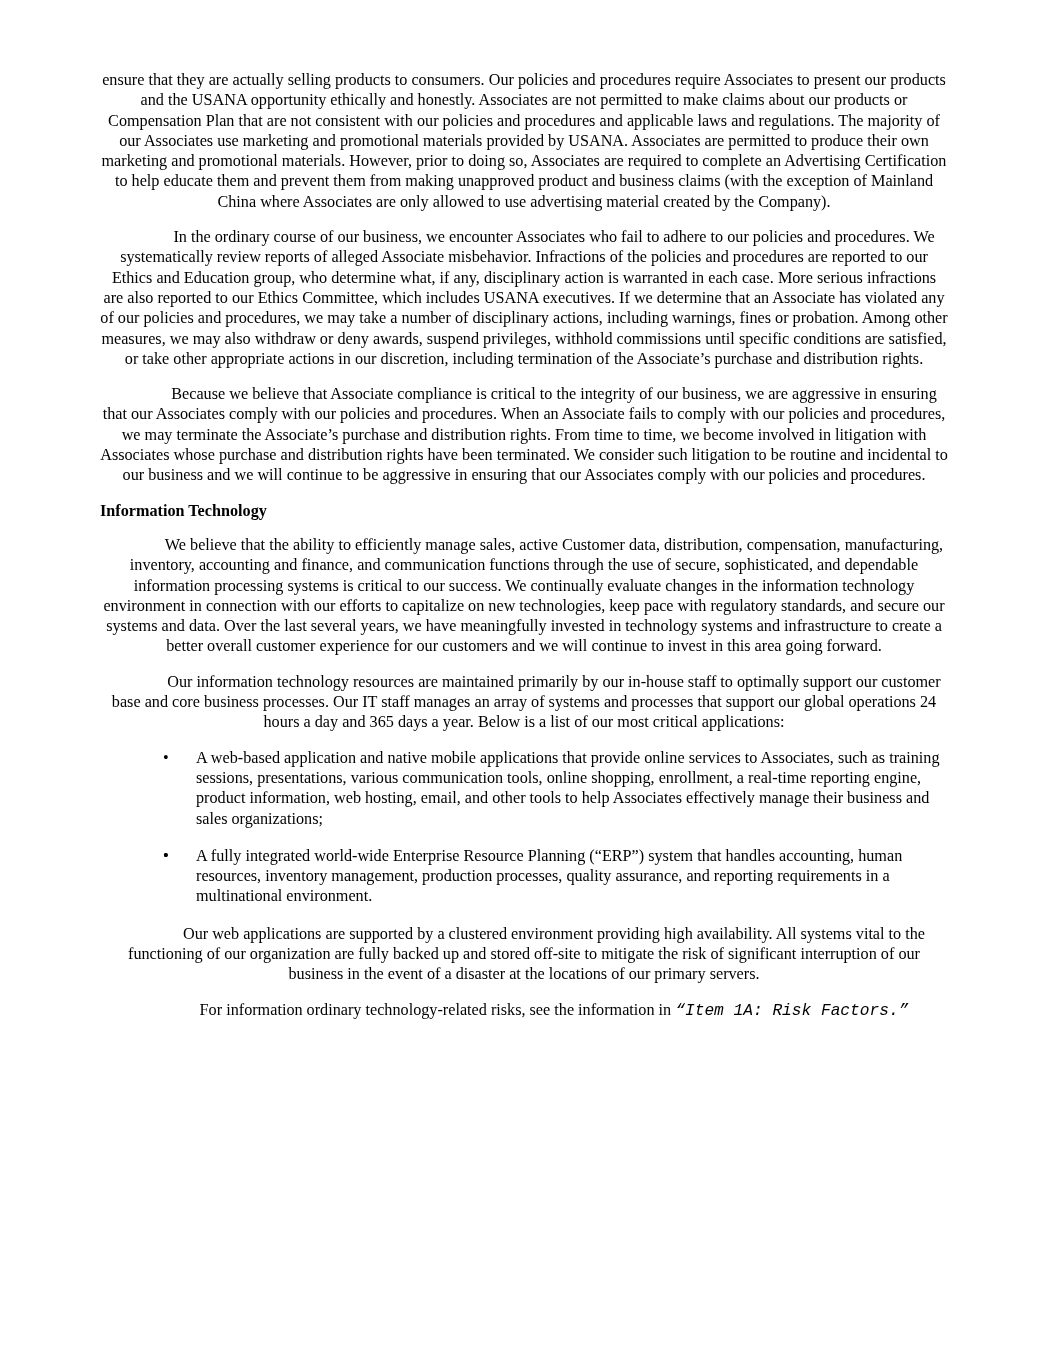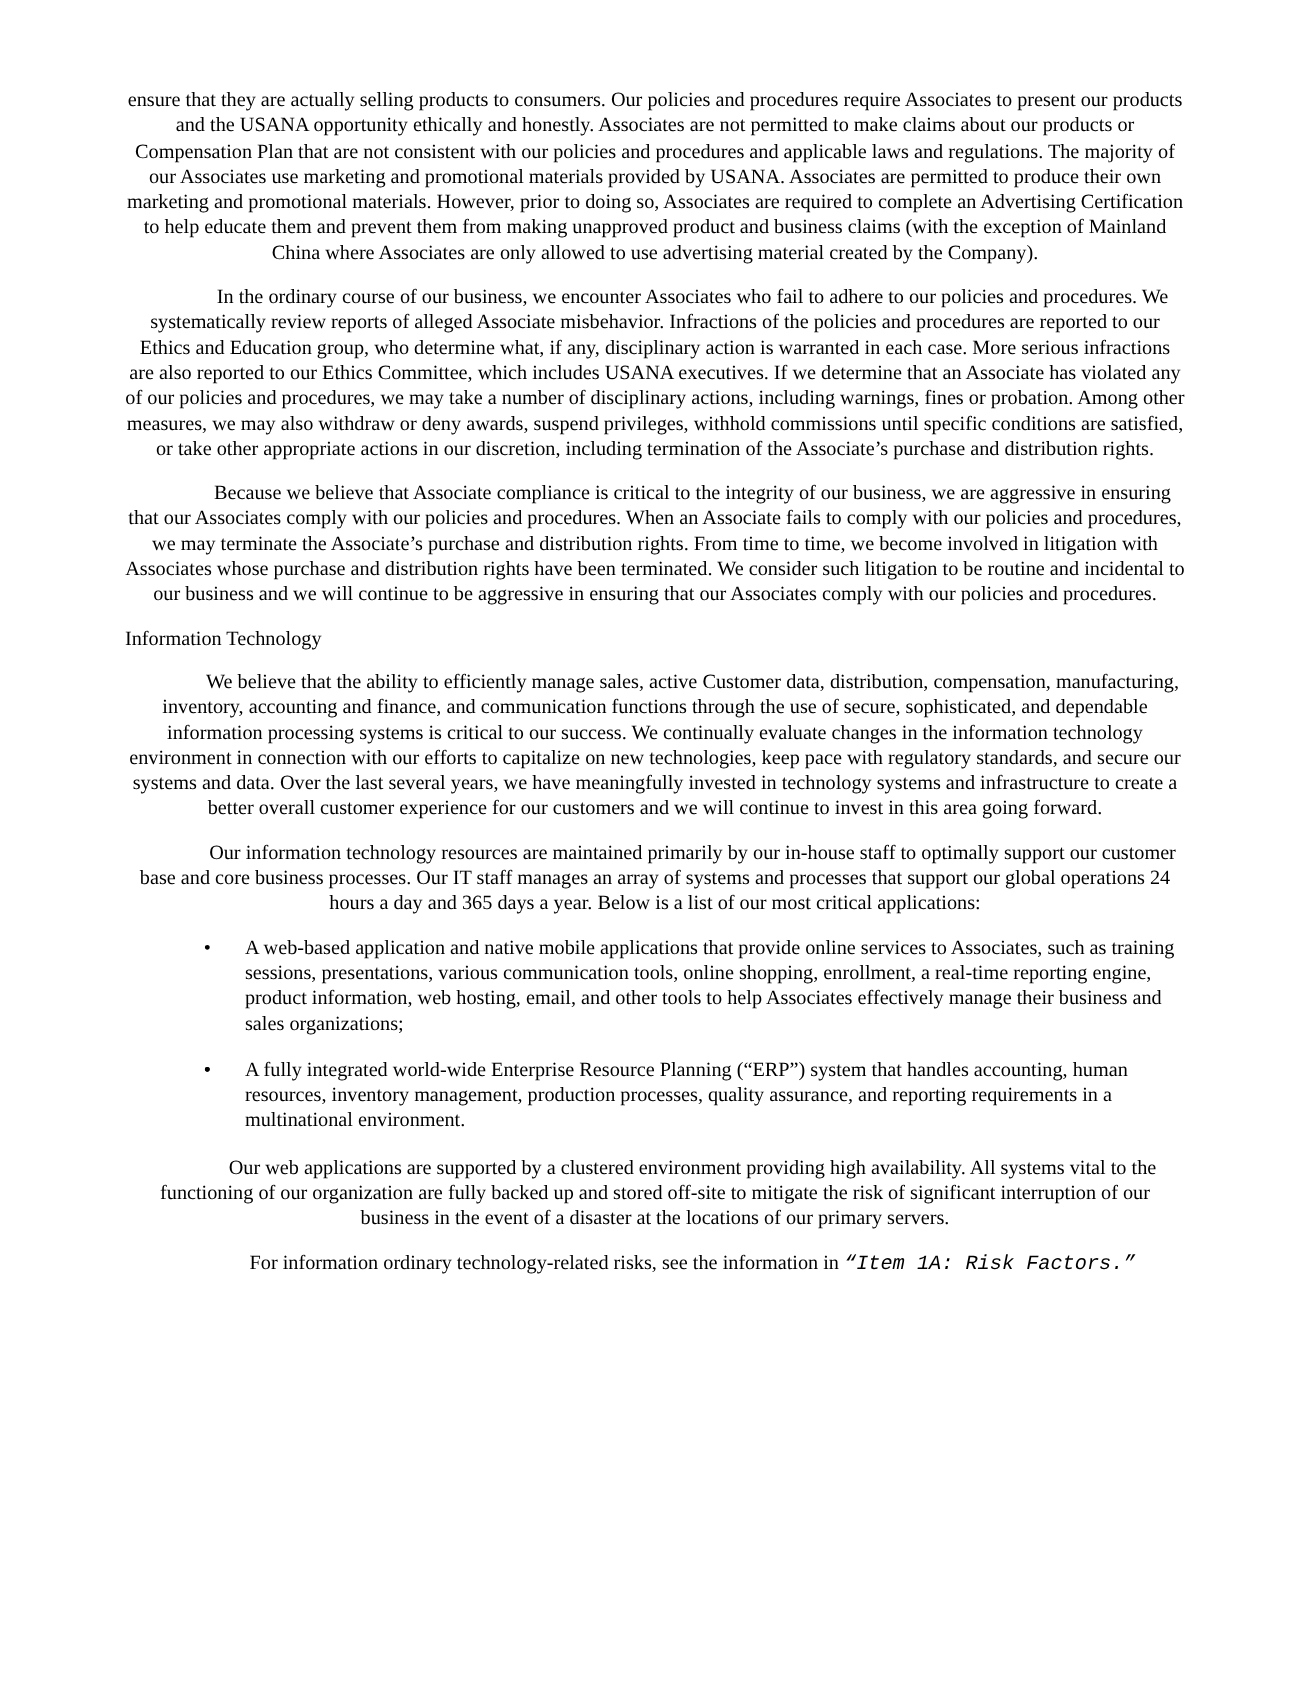--- a/index.html
+++ b/index.html
@@ -23,21 +23,21 @@
   .page p {
     margin: 0 0 15px 0;
     text-align: center;
   }
   .page p.indent {
     text-indent: 60px;
   }
   h3.section-heading {
     font-size: 16.2px;
     line-height: 20.3px;
-    font-weight: normal;
+    font-weight: bold;
     margin: 2px 0 14px 0;
   }
   ul.bullet-list {
     list-style: none;
     margin: 4px 0 15px 0;
     padding: 0;
   }
   ul.bullet-list li {
     position: relative;
     padding-left: 96px;

